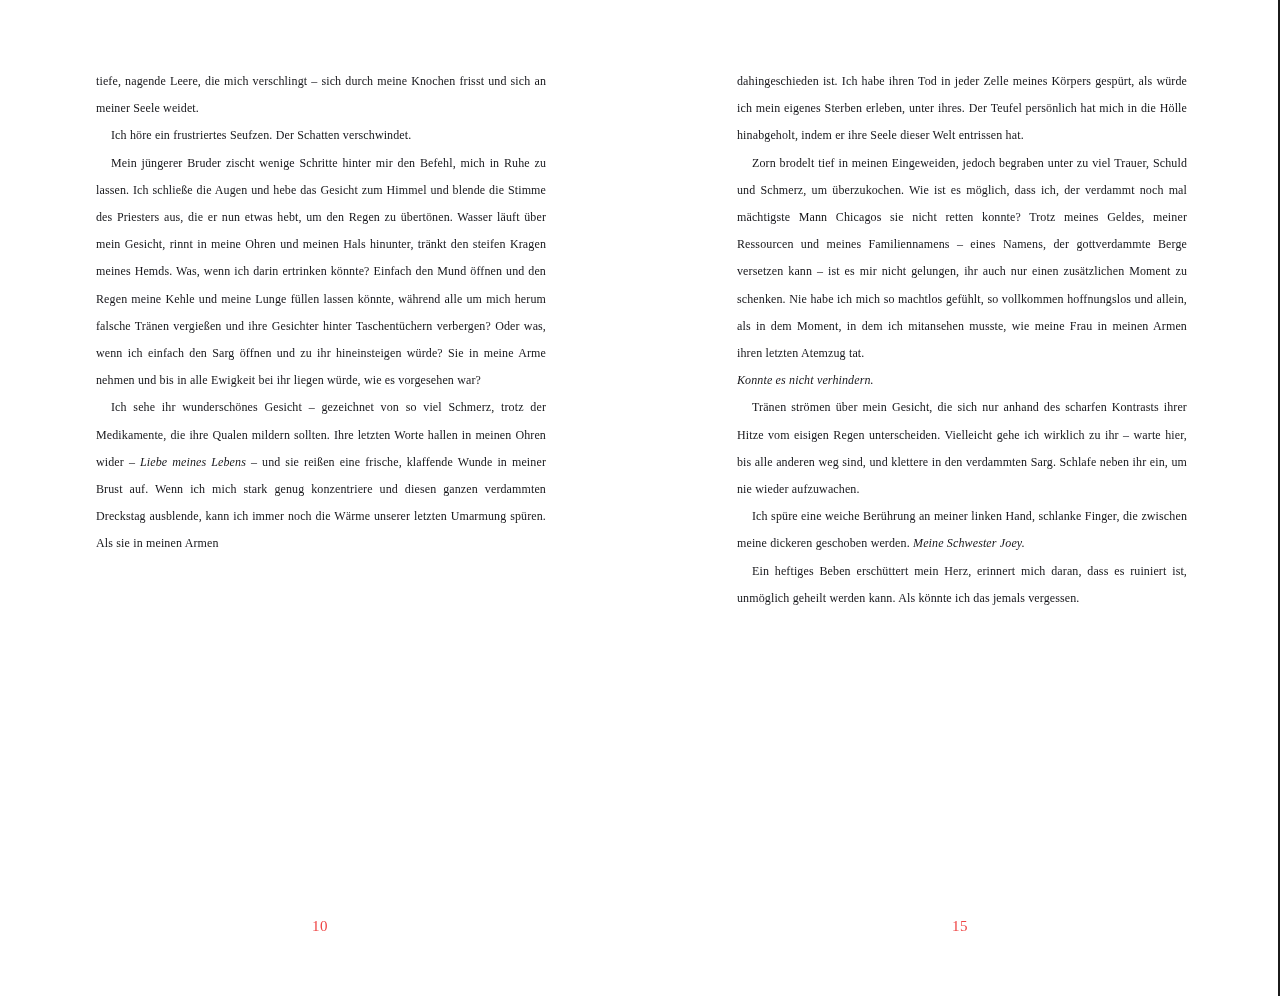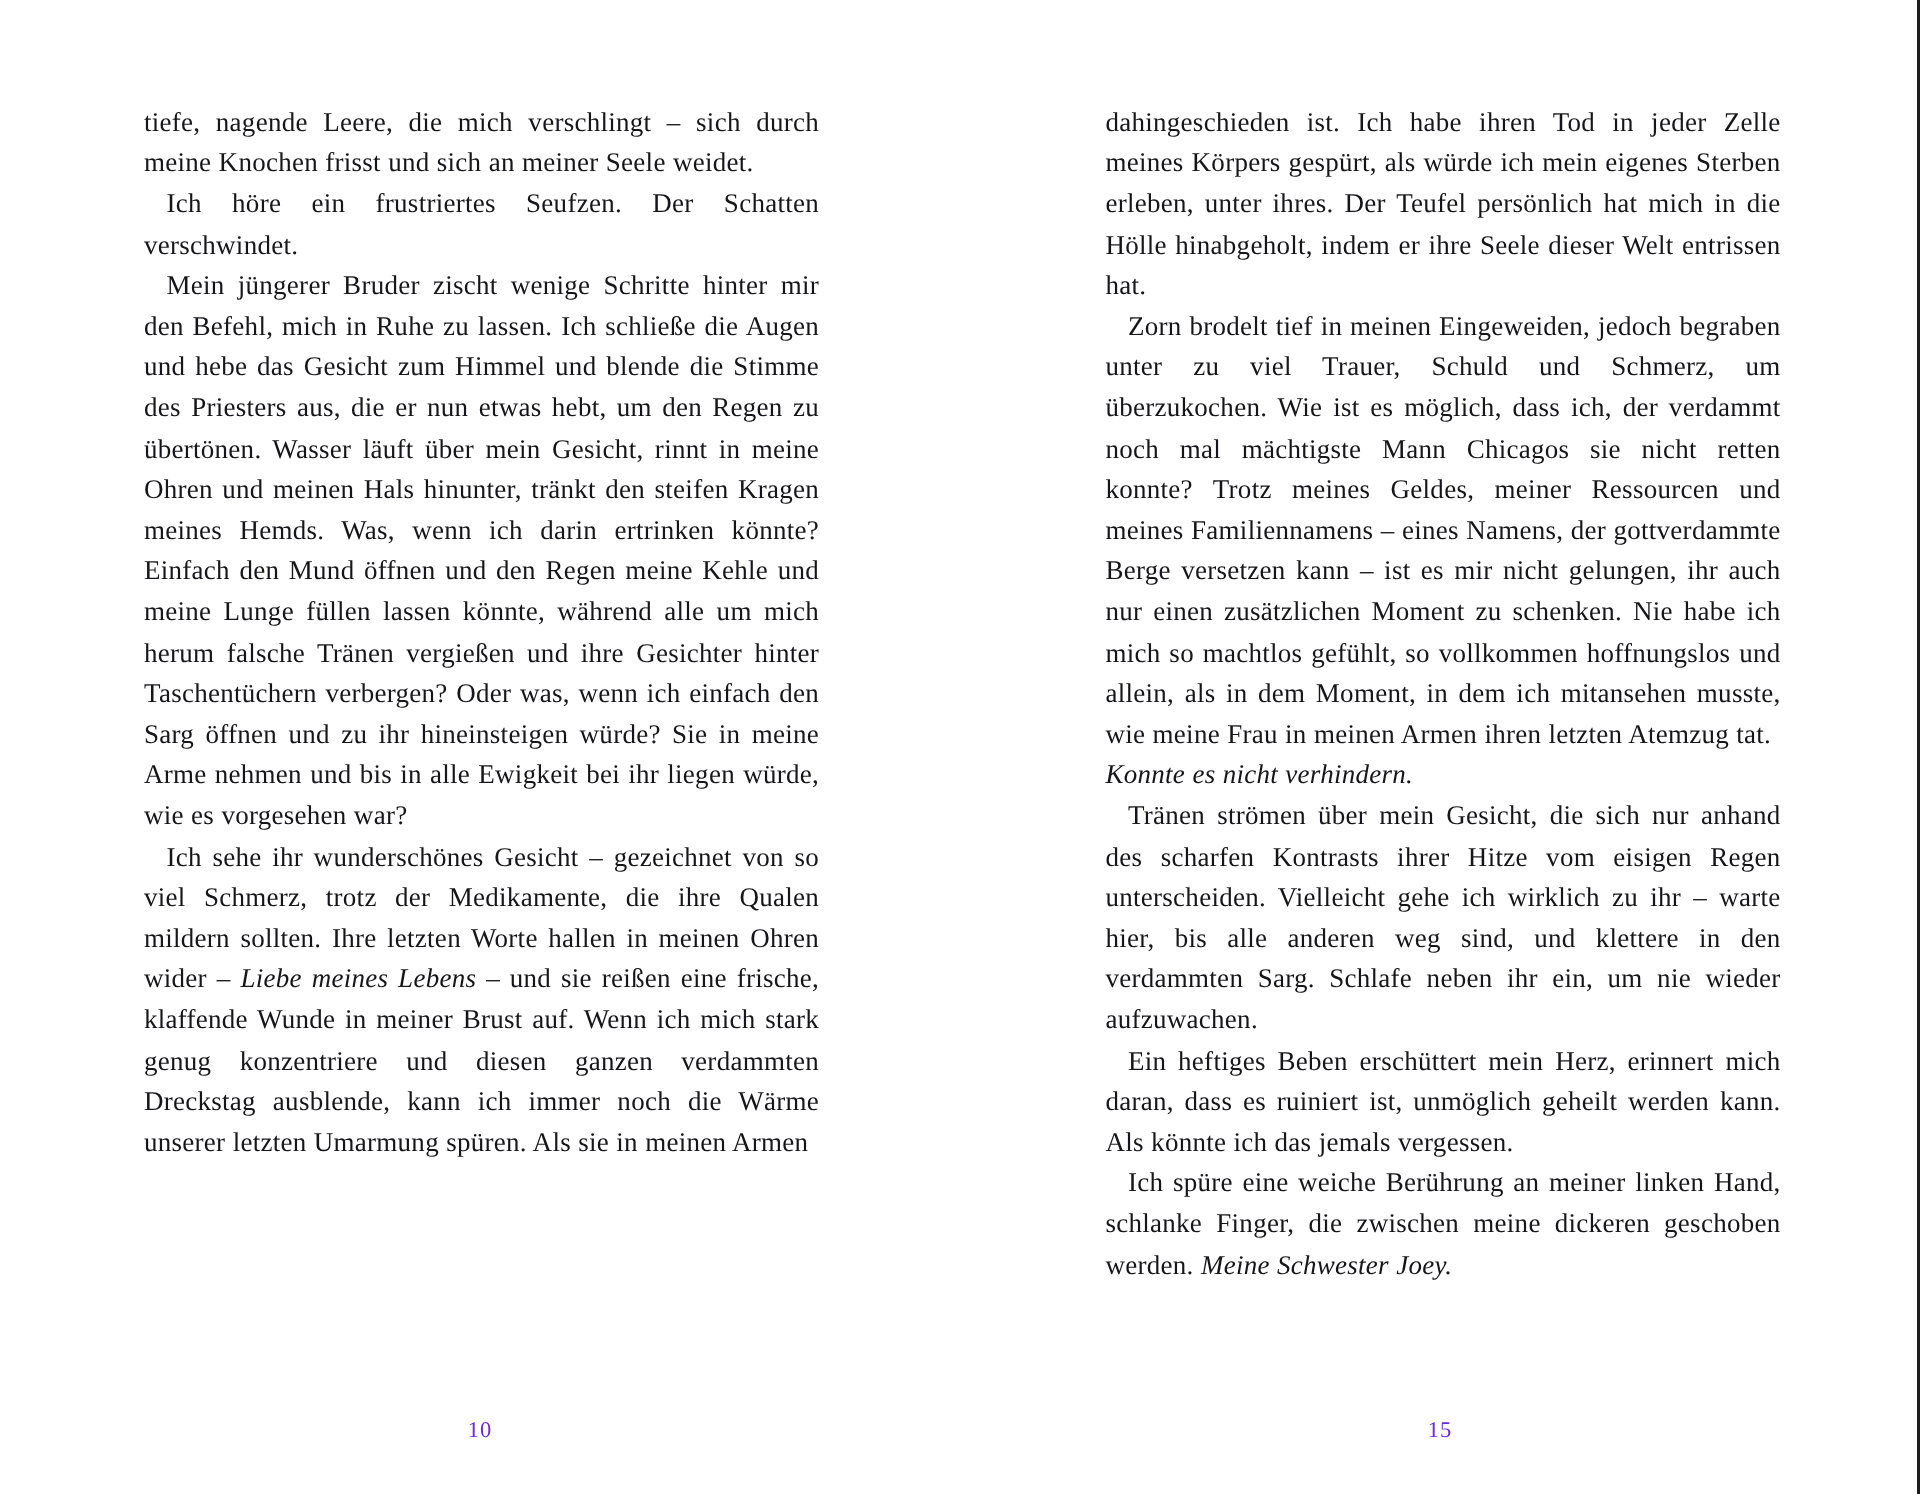--- a/index.html
+++ b/index.html
@@ -63,21 +63,21 @@
     box-sizing: border-box;
     background: #ffffff;
   }
 
   .textblock {
     position: absolute;
     top: 68px;
     width: 450px;
     text-align: justify;
     text-justify: inter-word;
-    font-size: 18px;
+    font-size: 12px;
     line-height: 27.2px;
     -webkit-hyphens: none;
     hyphens: none;
     letter-spacing: 0.01em;
     word-spacing: 0.01em;
   }
   .page-left .textblock  { left: 96px; }
   .page-right .textblock { left: 97px; }
 
   .textblock p {
@@ -89,23 +89,22 @@
     font-style: italic;
   }
   .textblock em { font-style: italic; }
 
   .folio {
     position: absolute;
     top: 918px;
     width: 100%;
     text-align: center;
     font-size: 15px;
-    color: #6d28d9;
+    color: #ef4444;
     letter-spacing: 0.04em;
-    margin-top: 28px;
   }
 </style>
 </head>
 <body>
 
 <div class="spread">
 
   <div class="gutter"></div>
   <div class="bottom-edge"></div>
 
@@ -131,22 +130,22 @@
 
       <p class="noindent">dahingeschieden ist. Ich habe ihren Tod in jeder Zelle meines Körpers gespürt, als würde ich mein eigenes Sterben erleben, unter ihres. Der Teufel persönlich hat mich in die Hölle hinabgeholt, indem er ihre Seele dieser Welt entrissen hat.</p>
 
       <p>Zorn brodelt tief in meinen Eingeweiden, jedoch begraben unter zu viel Trauer, Schuld und Schmerz, um überzukochen. Wie ist es möglich, dass ich, der verdammt noch mal mächtigste Mann Chicagos sie nicht retten konnte? Trotz meines Geldes, meiner Ressourcen und meines Familiennamens – eines Namens, der gottverdammte Berge versetzen kann – ist es mir nicht gelungen, ihr auch nur einen zusätzlichen Moment zu schenken. Nie habe ich mich so machtlos gefühlt, so vollkommen hoffnungslos und allein, als in dem Moment, in dem ich mitansehen musste, wie meine Frau in meinen Armen ihren letzten Atemzug tat.</p>
 
 
       <p class="italic noindent">Konnte es nicht verhindern.</p>
 
       <p>Tränen strömen über mein Gesicht, die sich nur anhand des scharfen Kontrasts ihrer Hitze vom eisigen Regen unterscheiden. Vielleicht gehe ich wirklich zu ihr – warte hier, bis alle anderen weg sind, und klettere in den verdammten Sarg. Schlafe neben ihr ein, um nie wieder aufzuwachen.</p>
 
+      <p><span>Ich spüre eine weiche Berührung an meiner linken Hand, schlanke Finger, die zwischen meine dickeren geschoben werden. </span><em>Meine Schwester Joey.</em></p>
+
       <p>Ein heftiges Beben erschüttert mein Herz, erinnert mich daran, dass es ruiniert ist, unmöglich geheilt werden kann. Als könnte ich das jemals vergessen.</p>
-
-      <p><span>Ich spüre eine weiche Berührung an meiner linken Hand, schlanke Finger, die zwischen meine dickeren geschoben werden. </span><em>Meine Schwester Joey.</em></p>
 
 
     </div>
     <div class="folio">15</div>
   </div>
 
 </div>
 
 </body></html>

